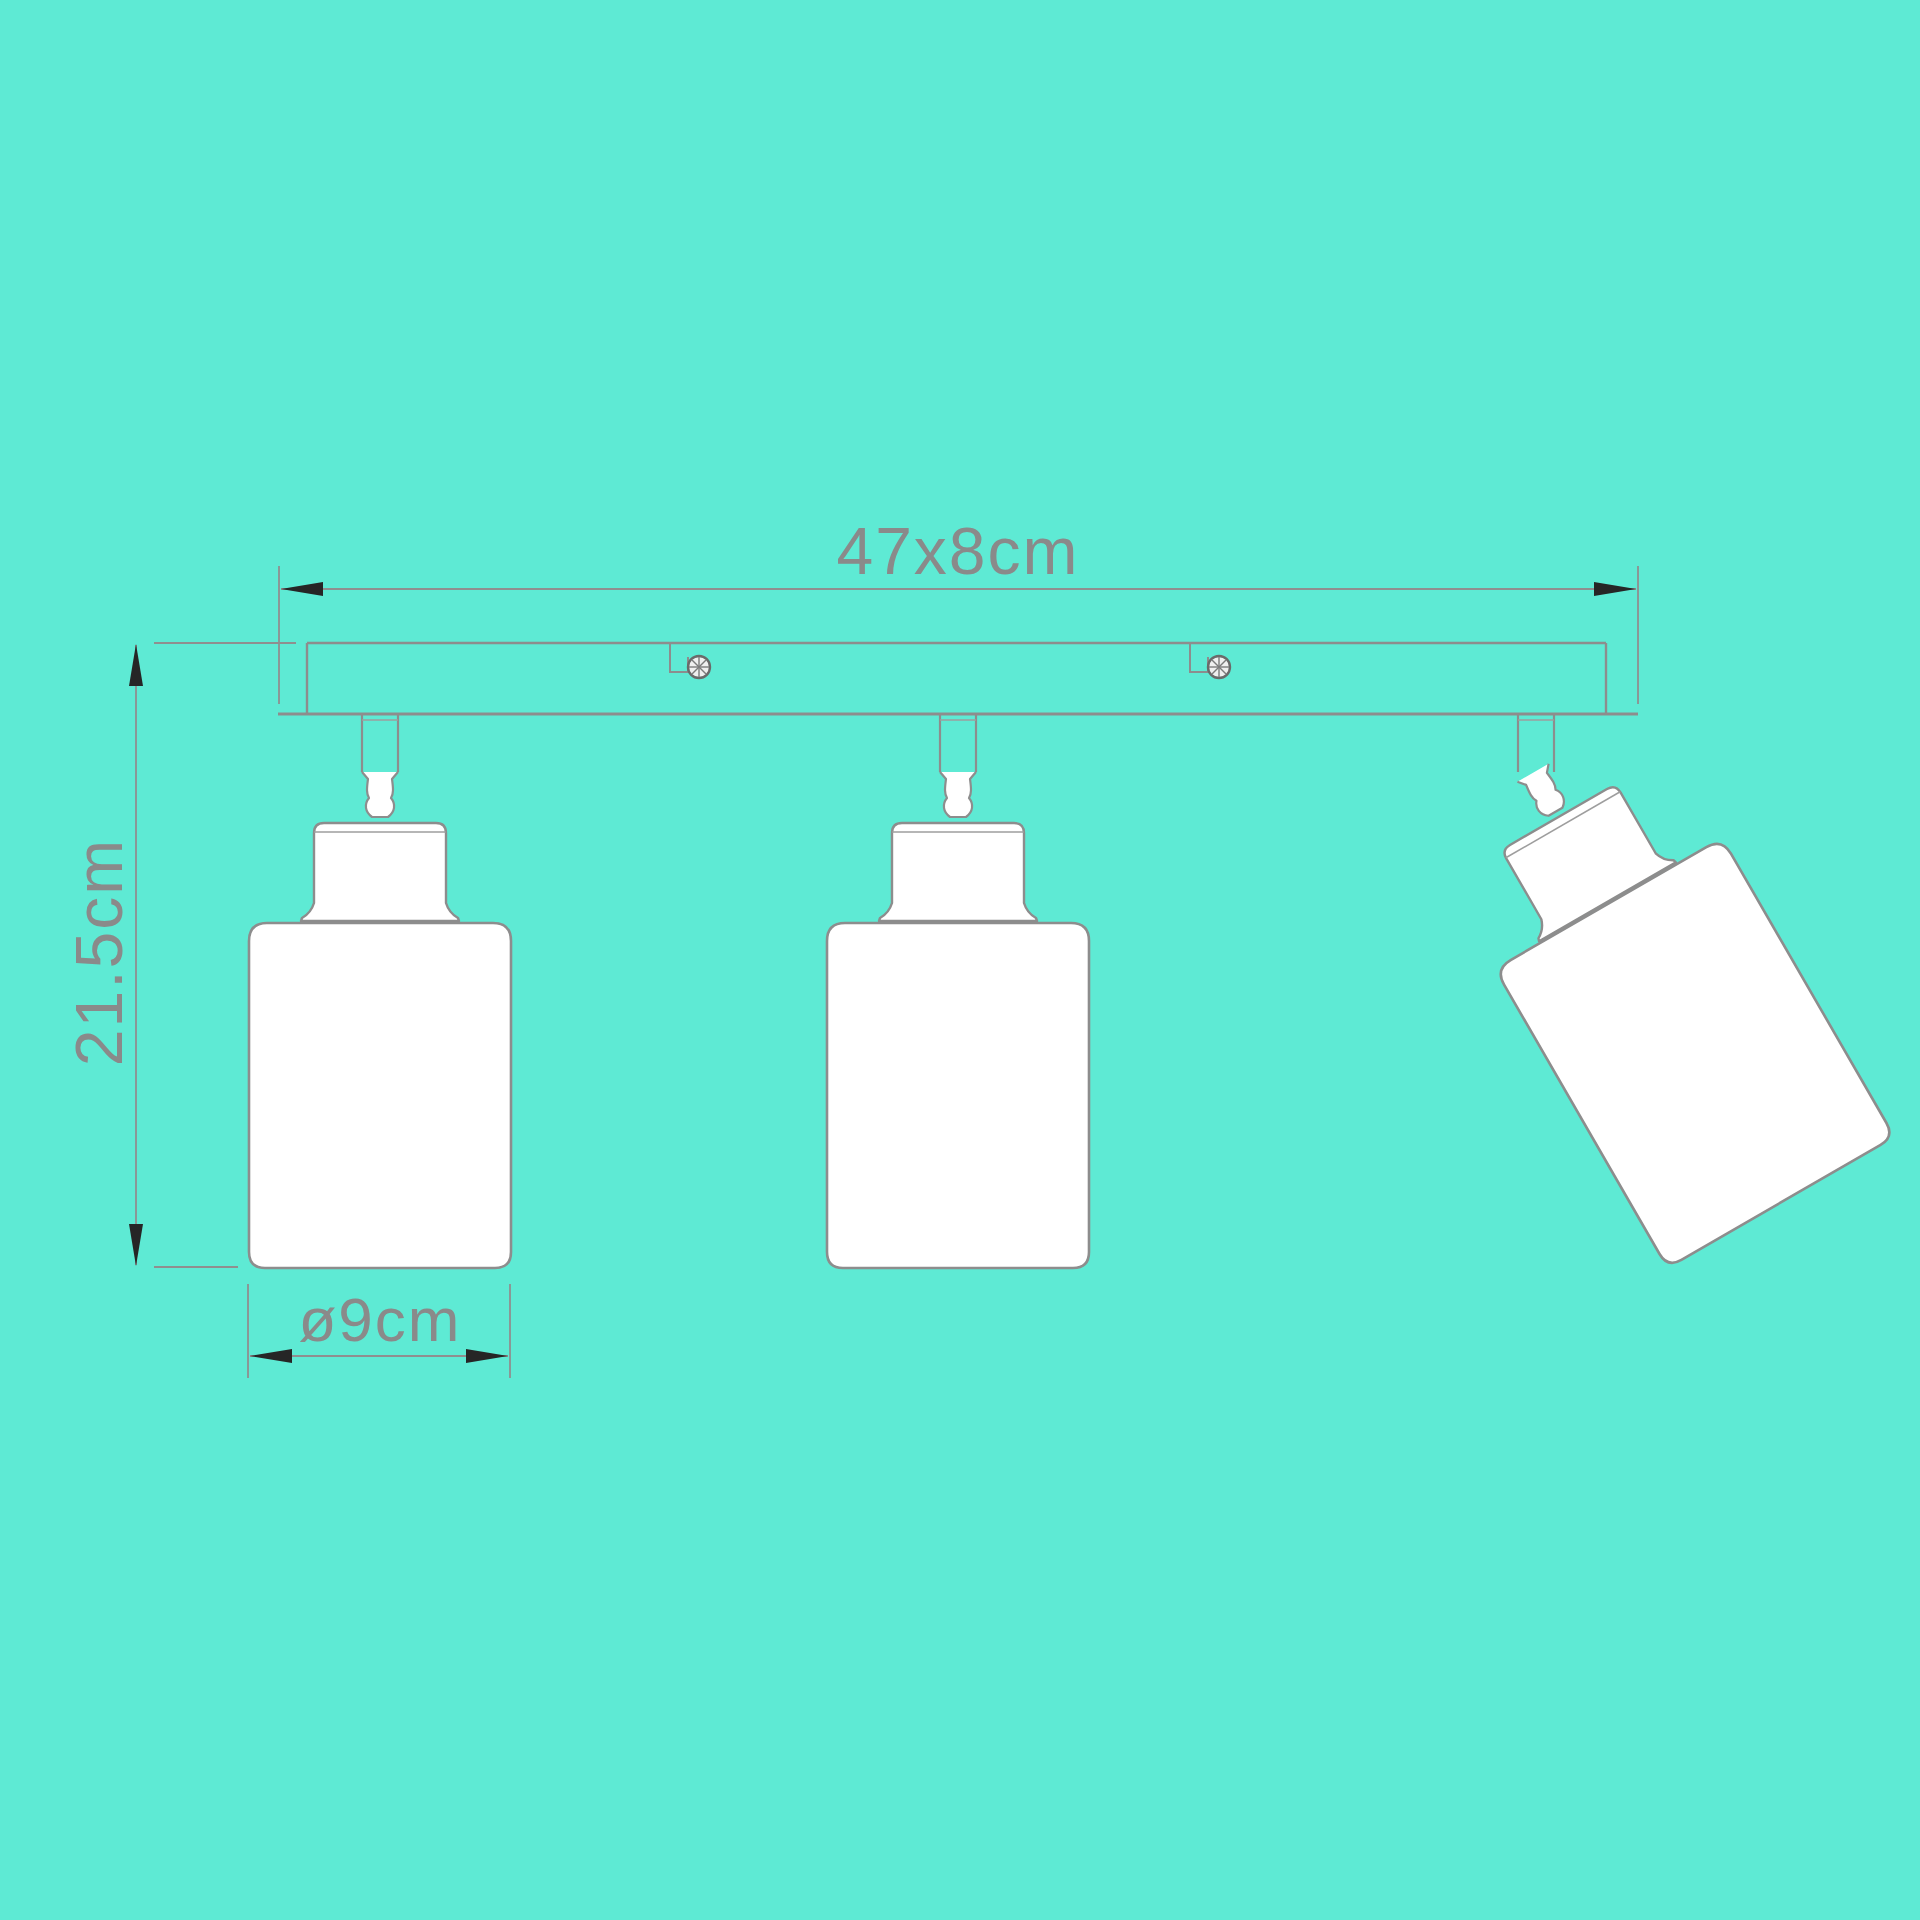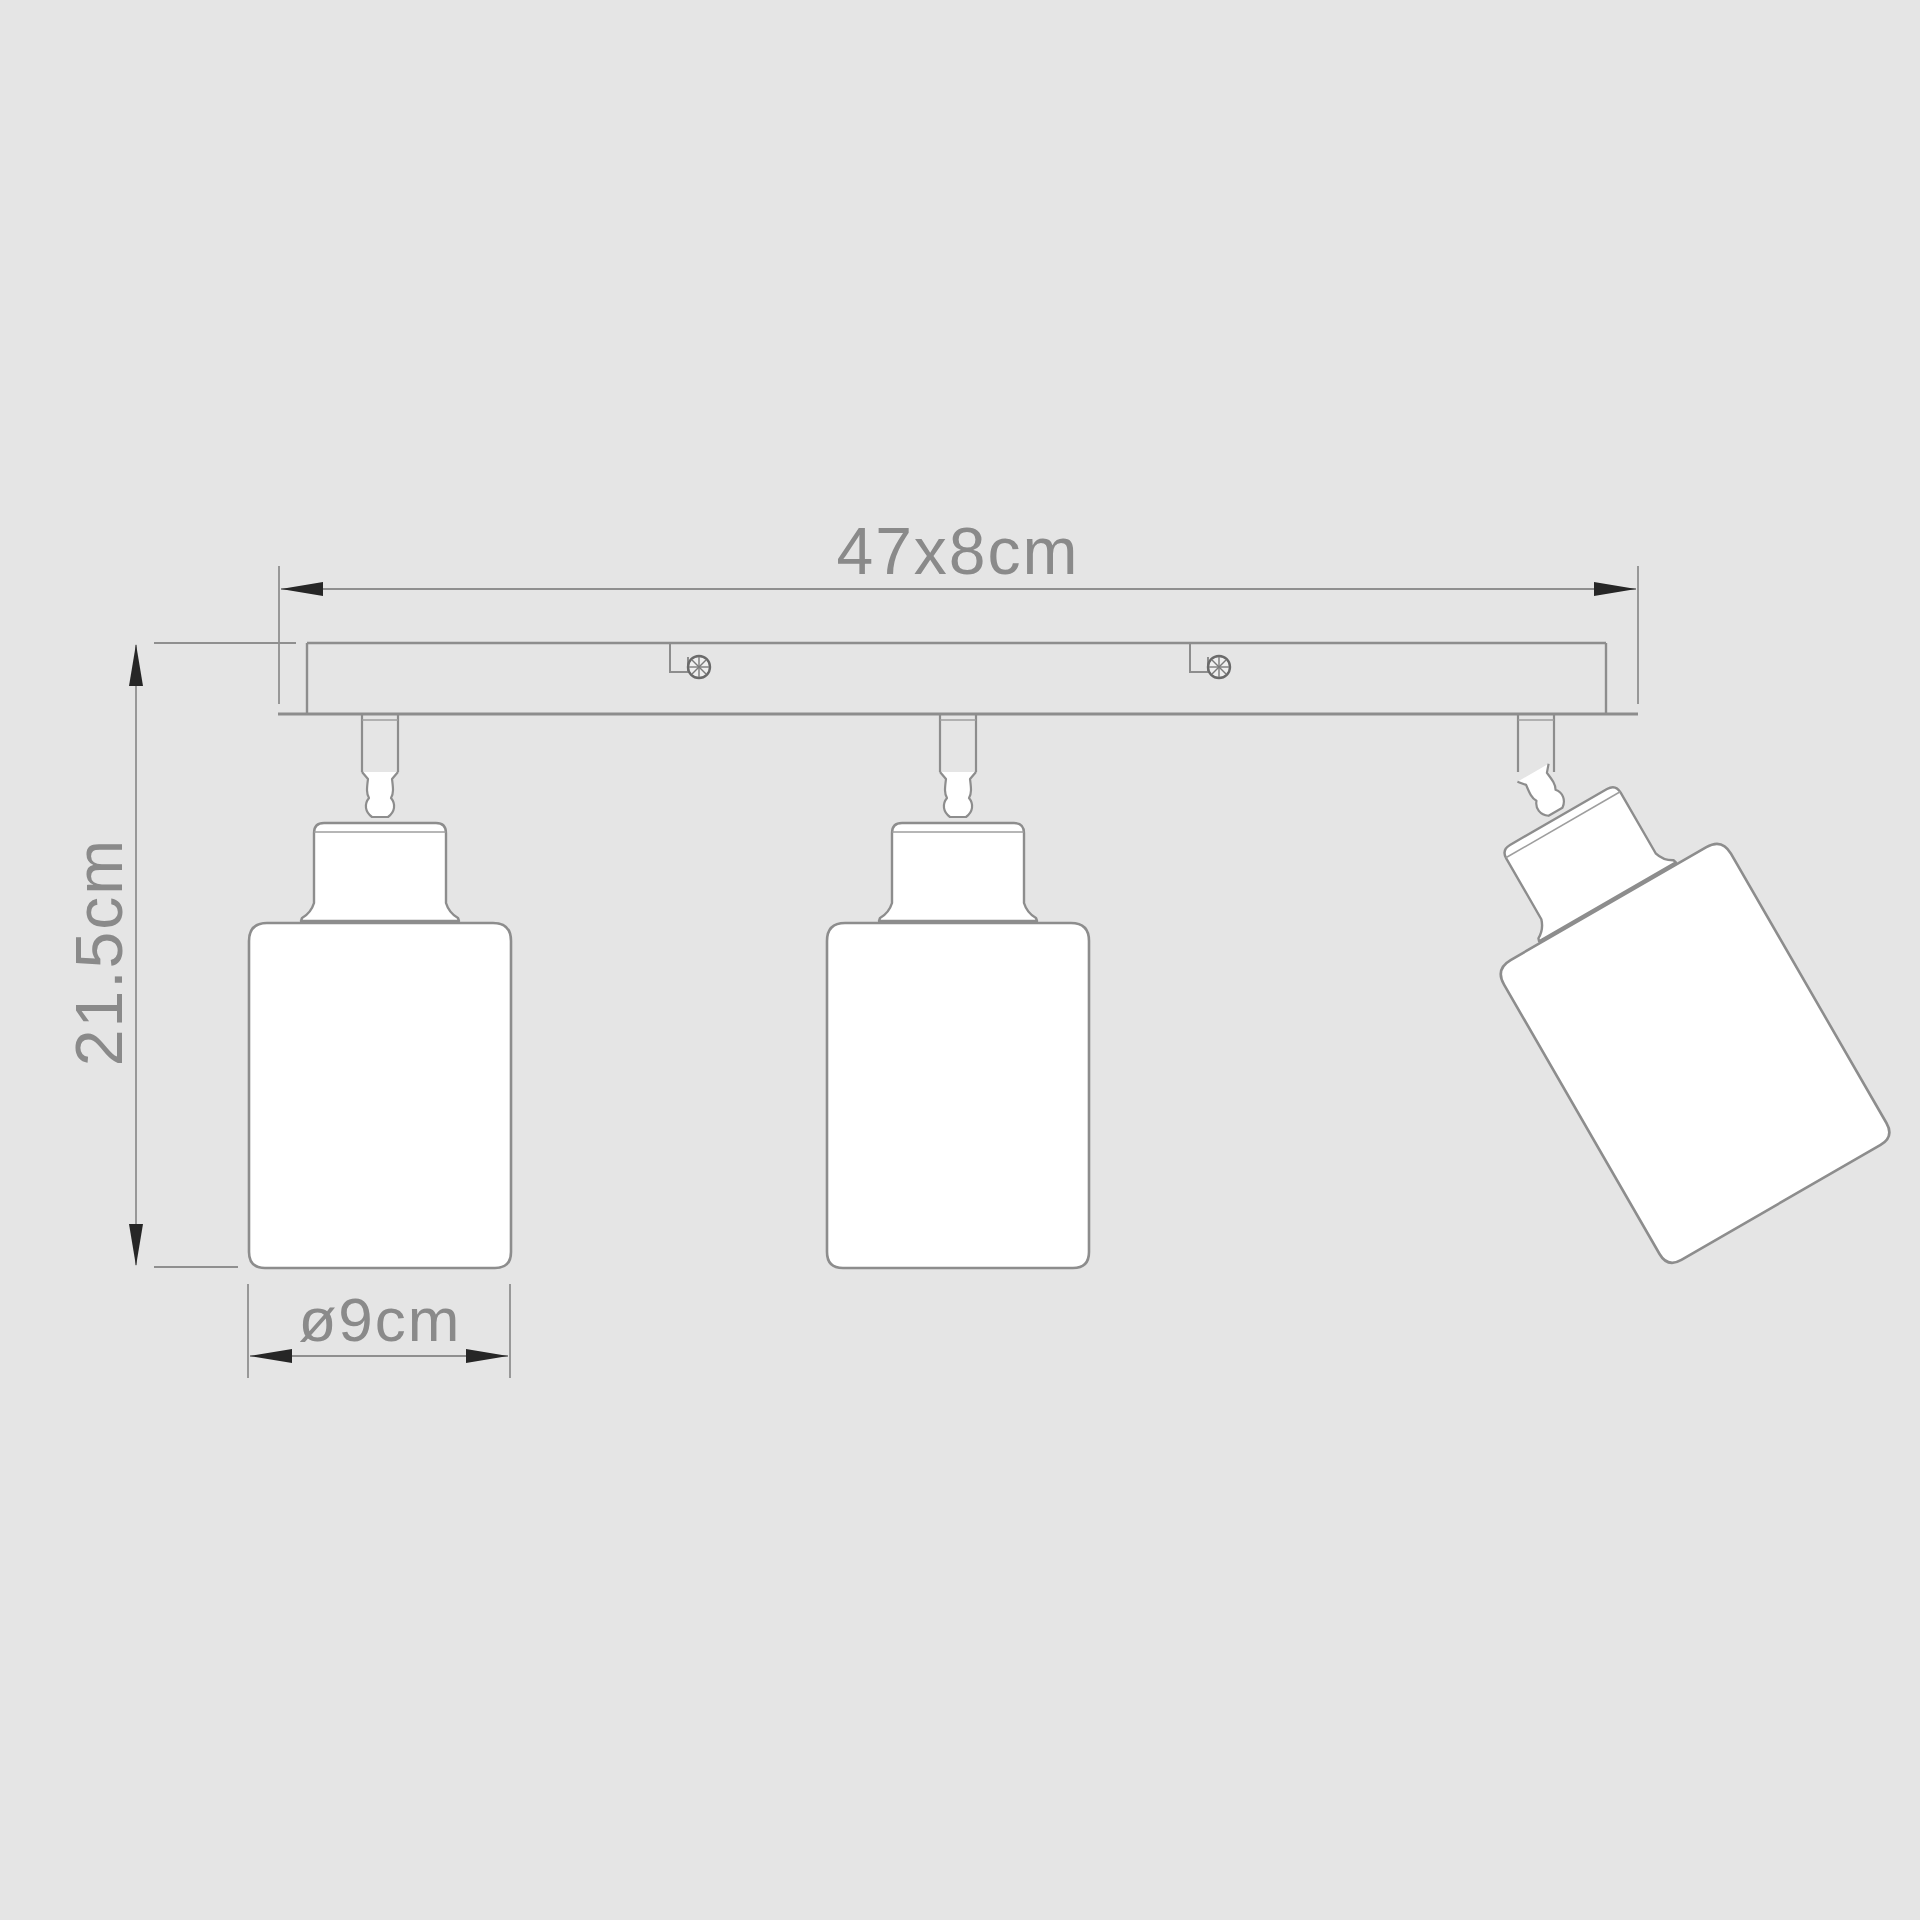--- a/index.html
+++ b/index.html
@@ -1,19 +1,19 @@
 <!DOCTYPE html>
 <html><head>
 <meta charset="utf-8">
 <style>
   html,body{margin:0;padding:0;background:#ffffff;}
   .canvas{
     position:relative;
     width:1920px;height:1920px;
-    background:#e5e5e5;
+    background:#5eead4;
     overflow:hidden;
     font-family:"Liberation Sans", sans-serif;
   }
   svg{display:block;}
   text{
     font-family:"Liberation Sans", sans-serif;
     fill:#8a8a8a;
     letter-spacing:2px;
   }
   .dim-label{font-size:66px;}

